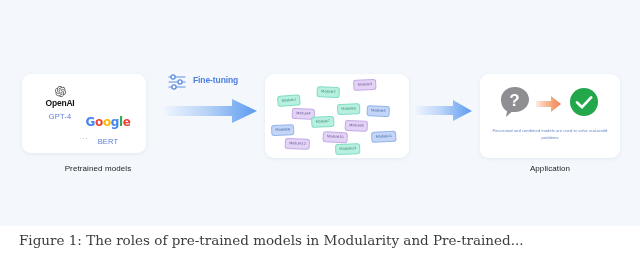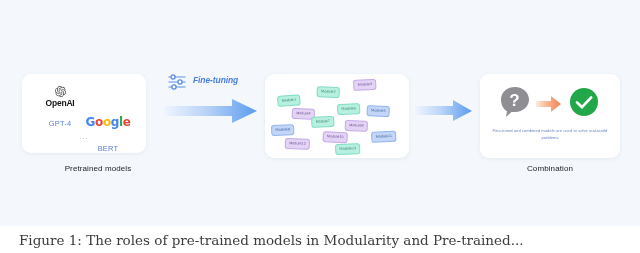--- a/index.html
+++ b/index.html
@@ -80,21 +80,21 @@
     font-family: "DejaVu Sans", sans-serif;
     margin-top: 25px;
   }
   .g-b { color: #4285f4; }
   .g-r { color: #ea4335; }
   .g-y { color: #fbbc05; }
   .g-g { color: #34a853; }
   .model-name {
     font-size: 7.5px;
     color: #5b7fd4;
-    margin-top: 11px;
+    margin-top: 4px;
     letter-spacing: 0.2px;
   }
   #ellipsis {
     position: absolute;
     left: 0;
     top: 58px;
     width: 124px;
     text-align: center;
     font-size: 8px;
     color: #9bb3d6;
@@ -112,21 +112,20 @@
   #tune-icon { position: absolute; left: 0; top: 2px; }
   #fine-tuning-text {
     position: absolute;
     left: 26px;
     top: 3px;
     font-size: 8.5px;
     font-weight: bold;
     color: #4a7de0;
     letter-spacing: -0.1px;
     white-space: nowrap;
-    font-style: italic;
   }
 
   
   .arrow { position: absolute; }
   #arrow-1 { left: 164px; top: 98px; }
   #arrow-2 { left: 415px; top: 100px; }
 
   
   .chip {
     position: absolute;
@@ -278,16 +277,16 @@
 
       <svg id="check-icon" width="30" height="30" viewBox="0 0 30 30">
         <circle cx="15" cy="15" r="14" fill="#22a84a"></circle>
         <path d="M8 15.4 L13 20.2 L22.2 10.4" fill="none" stroke="#ffffff" stroke-width="2.7" stroke-linecap="round" stroke-linejoin="round"></path>
       </svg>
     </div>
 
     <div id="app-caption">Fine-tuned and combined models are used to solve real-world problems</div>
   </div>
 
-  <div class="card-label" id="label-application">Combination</div>
+  <div class="card-label" id="label-application">Application</div>
 
   <div id="figure-caption">Figure 1: The roles of pre-trained models in Modularity and Pre-trained...</div>
 </div>
 
 </body></html>

